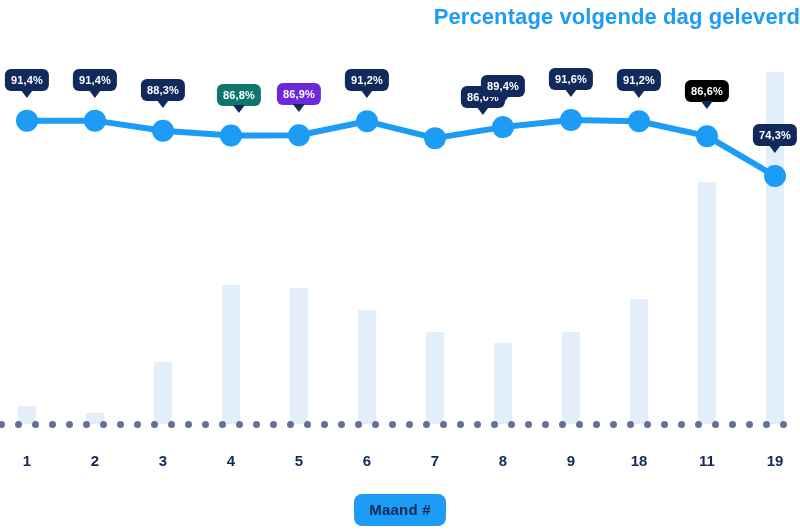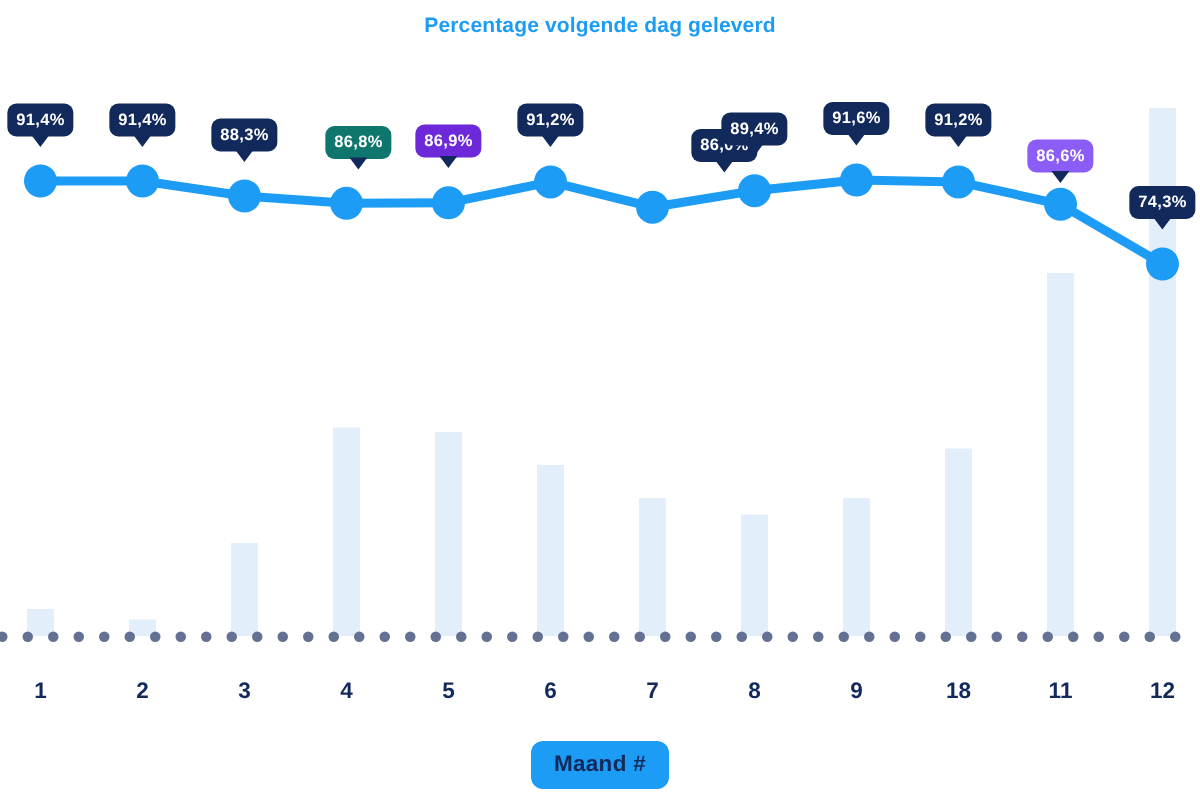--- a/index.html
+++ b/index.html
@@ -23,23 +23,23 @@
     width: 800px;
     height: 532px;
   }
 
   
   .chart-title {
     position: absolute;
     left: 0;
     top: 5px;
     width: 800px;
-    text-align: center;
+    text-align: right;
     color: #1C9CF5;
-    font-size: 14px;
+    font-size: 22px;
     font-weight: bold;
     line-height: 23px;
     letter-spacing: 0.1px;
   }
   .chart-title .line2 { display: block; }
 
   
   .plot-area {
     position: absolute;
     left: 0;
@@ -246,37 +246,37 @@
         <div class="value-badge" style="background: rgb(18, 41, 91); color: rgb(255, 255, 255); left: 27px; top: 68.6474px;">91,4%</div>
         <div class="value-badge" style="background: rgb(18, 41, 91); color: rgb(255, 255, 255); left: 95px; top: 68.6474px;">91,4%</div>
         <div class="value-badge" style="background: rgb(18, 41, 91); color: rgb(255, 255, 255); left: 163px; top: 78.6821px;">88,3%</div>
         <div class="value-badge" style="background: #0f766e; color: rgb(255, 255, 255); left: 231px; top: 83.5376px; margin-left: 8px;">86,8%</div>
         <div class="value-badge" style="background: #6d28d9; color: rgb(255, 255, 255); left: 299px; top: 83.2139px;">86,9%</div>
         <div class="value-badge" style="background: rgb(18, 41, 91); color: rgb(255, 255, 255); left: 367px; top: 69.2948px;">91,2%</div>
         <div class="value-badge" style="background: rgb(18, 41, 91); color: rgb(255, 255, 255); left: 435px; top: 86.1272px; margin-left: 48px;">86,0%</div>
         <div class="value-badge" style="background: rgb(18, 41, 91); color: rgb(255, 255, 255); left: 503px; top: 75.1214px;">89,4%</div>
         <div class="value-badge" style="background: rgb(18, 41, 91); color: rgb(255, 255, 255); left: 571px; top: 68px;">91,6%</div>
         <div class="value-badge" style="background: rgb(18, 41, 91); color: rgb(255, 255, 255); left: 639px; top: 69.2948px;">91,2%</div>
-        <div class="value-badge" style="background: #8b5cf6; color: rgb(255, 255, 255); left: 707px; top: 93px;">86,6%</div>
+        <div class="value-badge" style="background: #000000; color: rgb(255, 255, 255); left: 707px; top: 80px;">86,6%</div>
         <div class="value-badge" style="background: rgb(18, 41, 91); color: rgb(255, 255, 255); left: 775px; top: 124px;">74,3%</div>
       </div>
   </div>
 
   <div class="xaxis-layer" id="xaxis-layer">
       <span class="xtick-label" style="left: 27px; color: rgb(18, 41, 91);">1</span>
       <span class="xtick-label" style="left: 95px; color: rgb(18, 41, 91);">2</span>
       <span class="xtick-label" style="left: 163px; color: rgb(18, 41, 91);">3</span>
       <span class="xtick-label" style="left: 231px; color: rgb(18, 41, 91);">4</span>
       <span class="xtick-label" style="left: 299px; color: rgb(18, 41, 91);">5</span>
       <span class="xtick-label" style="left: 367px; color: rgb(18, 41, 91);">6</span>
       <span class="xtick-label" style="left: 435px; color: rgb(18, 41, 91);">7</span>
       <span class="xtick-label" style="left: 503px; color: rgb(18, 41, 91);">8</span>
       <span class="xtick-label" style="left: 571px; color: rgb(18, 41, 91);">9</span>
       <span class="xtick-label" style="left: 639px; color: rgb(18, 41, 91);">18</span>
       <span class="xtick-label" style="left: 707px; color: rgb(18, 41, 91);">11</span>
-      <span class="xtick-label" style="left: 775px; color: rgb(18, 41, 91);">12</span>
+      <span class="xtick-label" style="left: 775px; color: rgb(18, 41, 91);">19</span>
     </div>
 
   <div class="axis-title-wrap">
     <span class="axis-title-pill">Maand #</span>
   </div>
 
 </div>
 
 </body></html>

